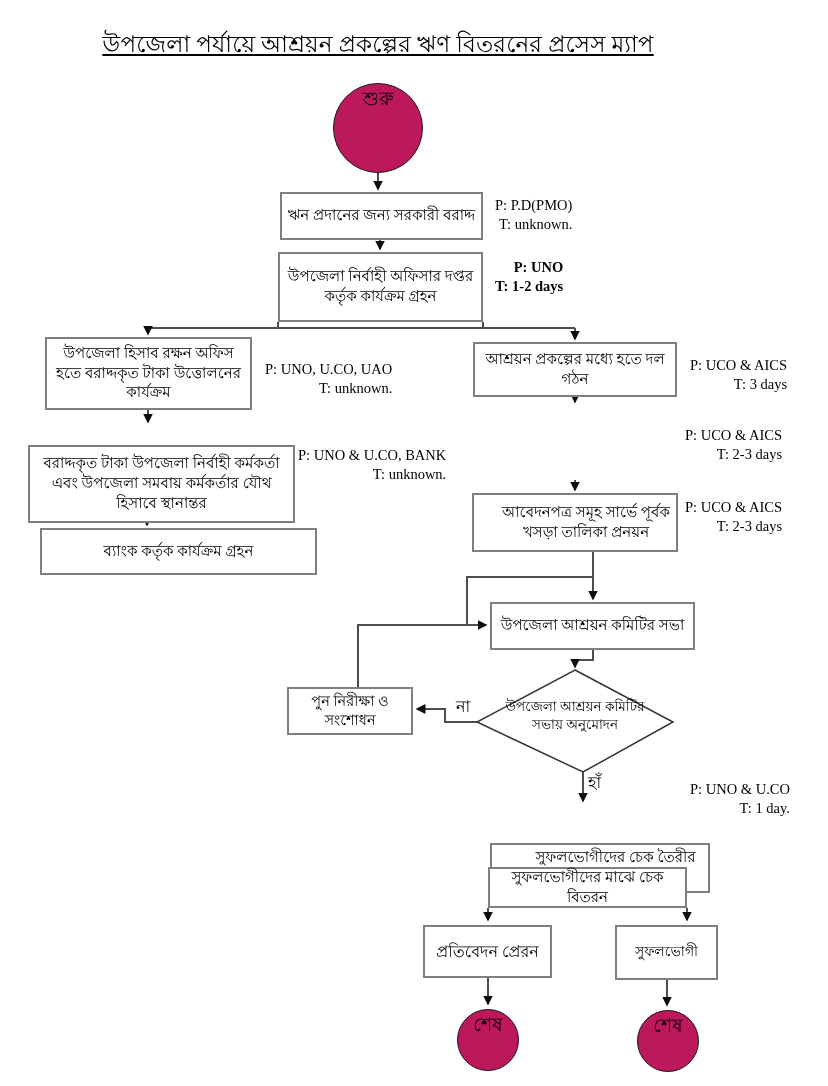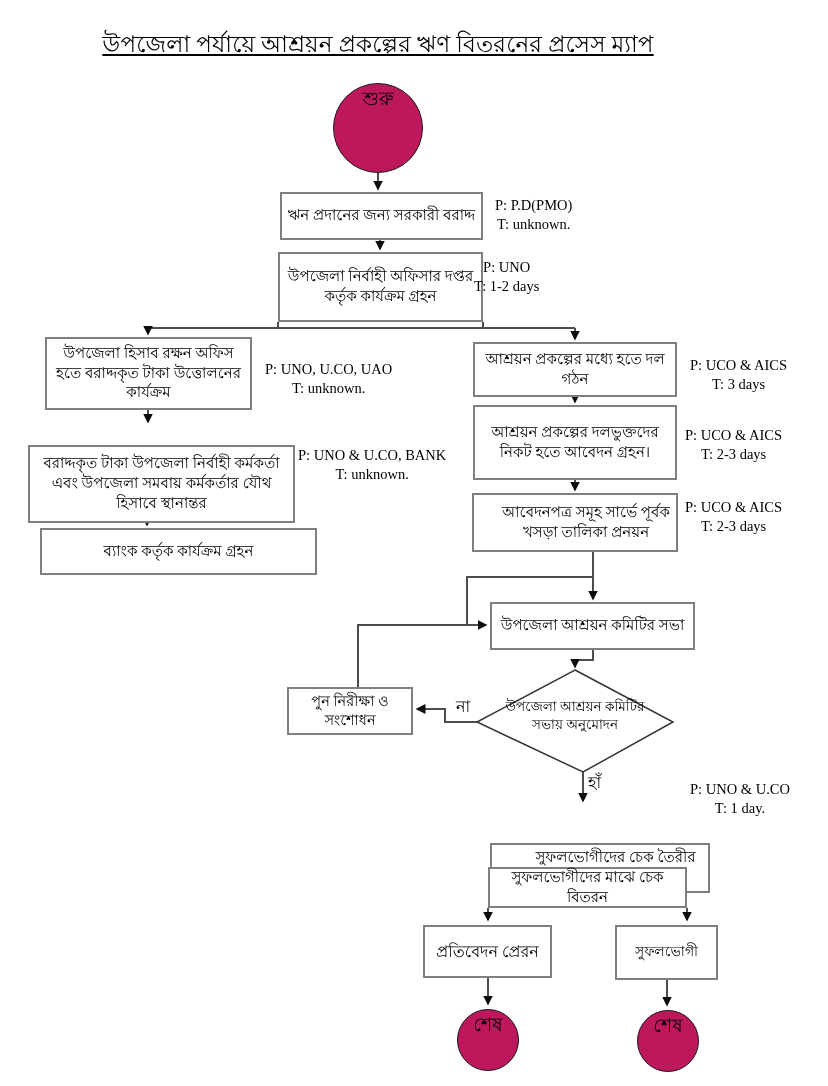--- a/index.html
+++ b/index.html
@@ -15,21 +15,21 @@
     position:absolute;box-sizing:border-box;border:2px solid #7f7f7f;background:#fff;
     display:flex;align-items:center;justify-content:center;text-align:center;
     font-size:15px;line-height:1.32;padding:2px 5px;
   }
   .circle{
     position:absolute;box-sizing:border-box;border:1.5px solid #1a1a1a;border-radius:50%;
     background:#be185d;display:flex;align-items:flex-start;justify-content:center;
     font-size:19px;text-align:center;
   }
   .annot{
-    position:absolute;font-size:14.5px;line-height:1.3;white-space:nowrap;text-align:center;
+    position:absolute;font-size:14.5px;line-height:1.3;white-space:nowrap;text-align:right;
   }
   .diamond-label{
     position:absolute;display:flex;align-items:flex-start;justify-content:center;
     text-align:center;font-size:13.5px;line-height:1.35;
   }
   .edge-label{position:absolute;font-size:16px;}
   #flow-svg{position:absolute;left:0;top:0;}
 </style>
 </head>
 <body>
@@ -77,21 +77,21 @@
     <span>ঋন প্রদানের জন্য সরকারী বরাদ্দ</span>
   </div>
   <div class="annot" style="left:495px;top:196px;">
     <div>P: P.D(PMO)</div>
     <div>T: unknown.</div>
   </div>
 
   <div class="box" style="left:278px;top:252px;width:205px;height:70px;">
     <span>উপজেলা নির্বাহী অফিসার দপ্তর কর্তৃক কার্যক্রম গ্রহন</span>
   </div>
-  <div class="annot" style="left:474px;top:258px;">
+  <div class="annot" style="left:495px;top:258px;font-weight:bold;">
     <div>P: UNO</div>
     <div>T: 1-2 days</div>
   </div>
 
   <div class="box" style="left:45px;top:337px;width:207px;height:73px;">
     <span>উপজেলা হিসাব রক্ষন অফিস হতে বরাদ্দকৃত টাকা উত্তোলনের কার্যক্রম</span>
   </div>
   <div class="annot" style="left:265px;top:360px;">
     <div>P: UNO, U.CO, UAO</div>
     <div>T: unknown.</div>
@@ -110,23 +110,20 @@
   </div>
 
   <div class="box" style="left:40px;top:528px;width:277px;height:47px;">
     <span>ব্যাংক কর্তৃক কার্যক্রম গ্রহন</span>
   </div>
   <div class="annot" style="left:690px;top:356px;">
     <div>P: UCO &amp; AICS</div>
     <div>T: 3 days</div>
   </div>
 
-  <div class="box" style="left:473px;top:405px;width:204px;height:75px;">
-    <span>আশ্রয়ন প্রকল্পের দলভুক্তদের নিকট হতে আবেদন গ্রহন।</span>
-  </div>
   <div class="annot" style="left:685px;top:426px;">
     <div>P: UCO &amp; AICS</div>
     <div>T: 2-3 days</div>
   </div>
 
   <div class="box" style="left:472px;top:493px;width:206px;height:59px;padding-left:27px;">
     <span>আবেদনপত্র সমূহ সার্ভে পূর্বক খসড়া তালিকা প্রনয়ন</span>
   </div>
   <div class="annot" style="left:685px;top:498px;">
     <div>P: UCO &amp; AICS</div>

